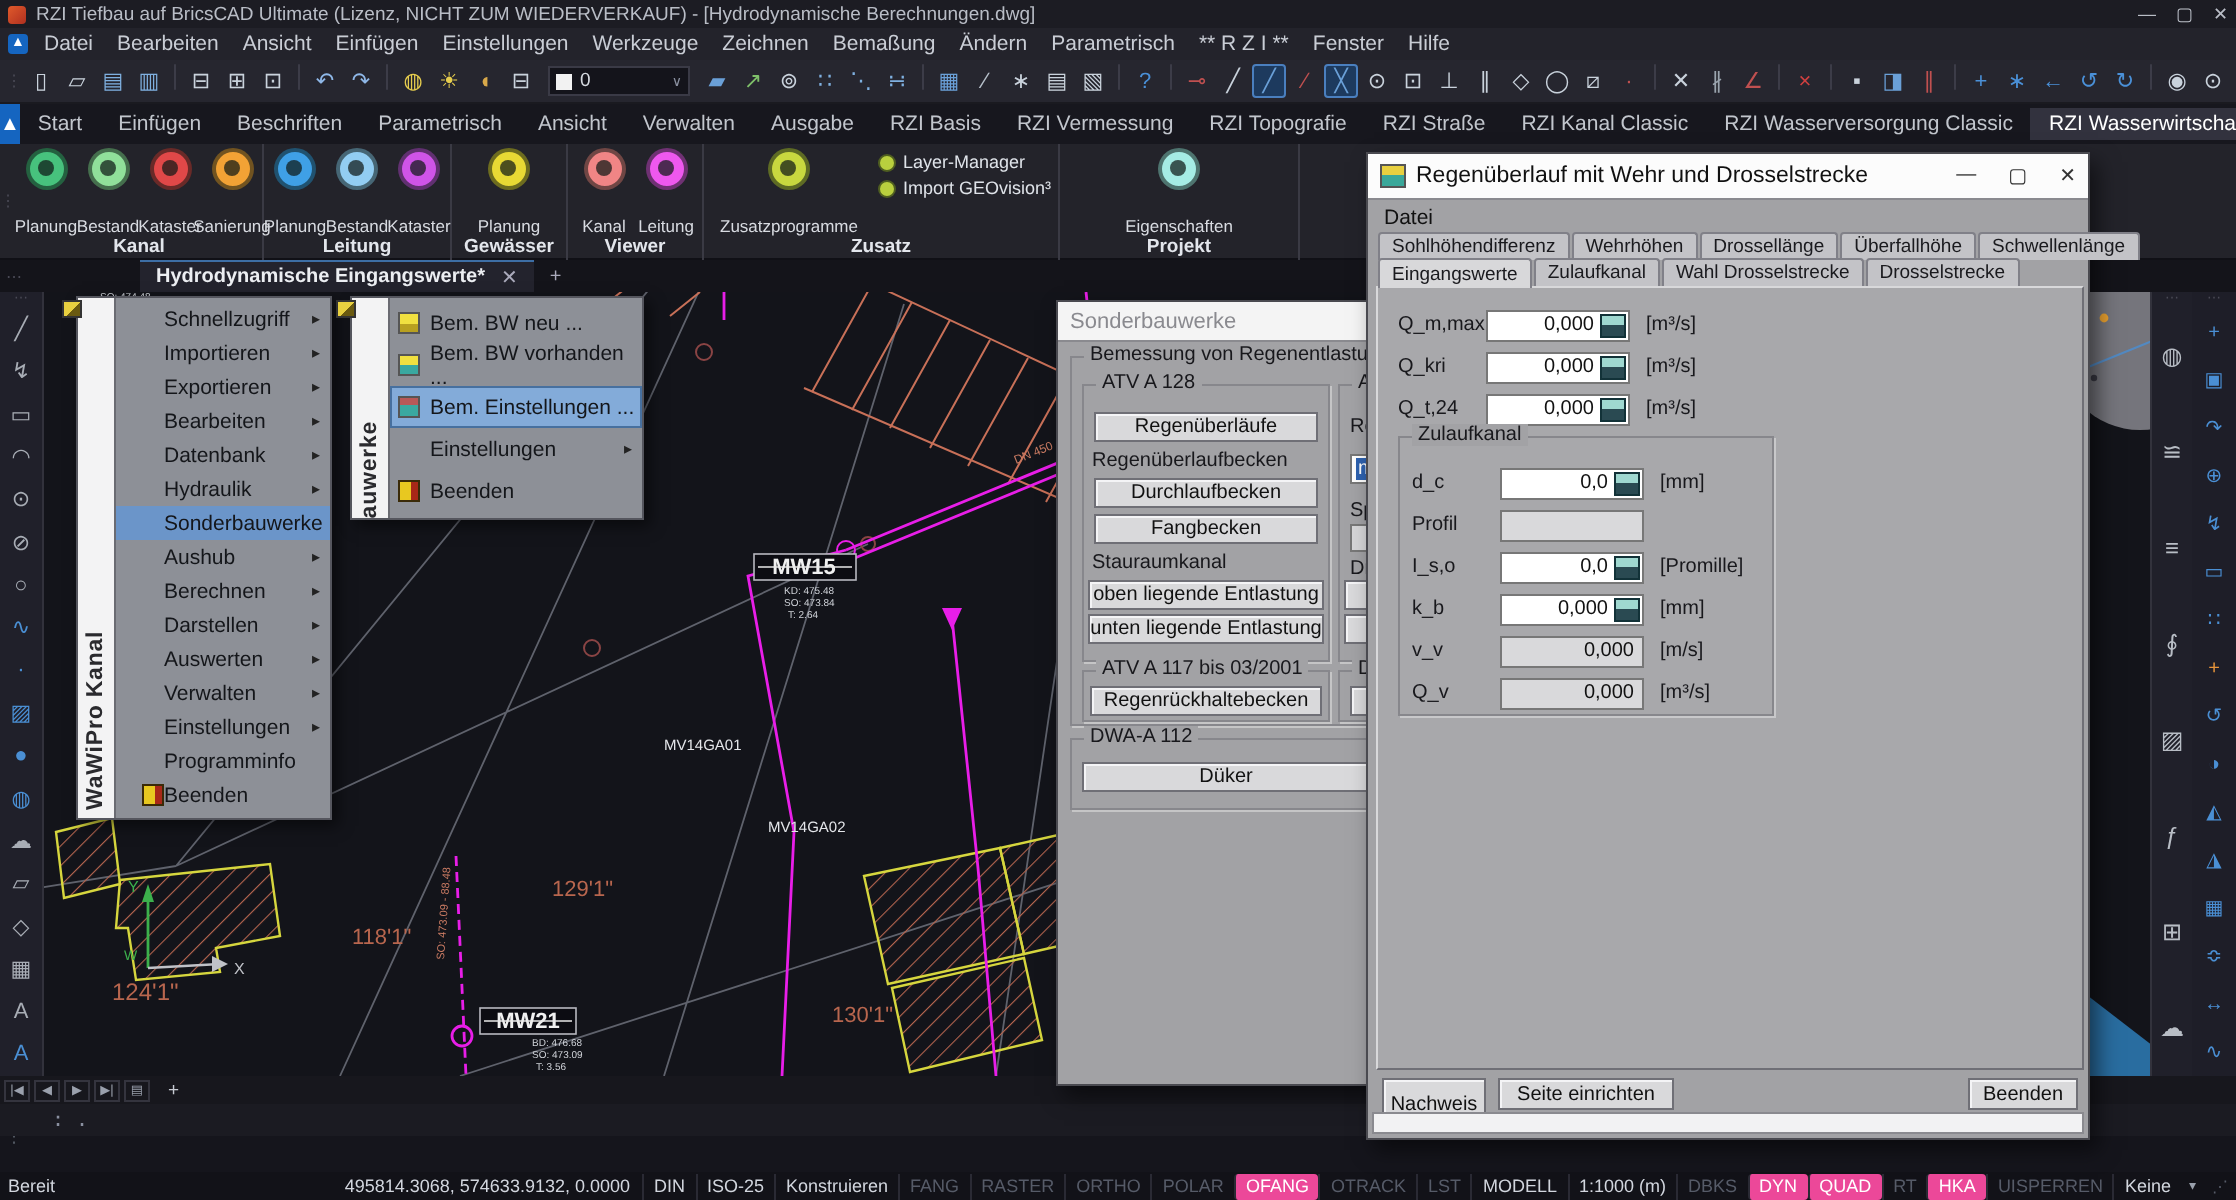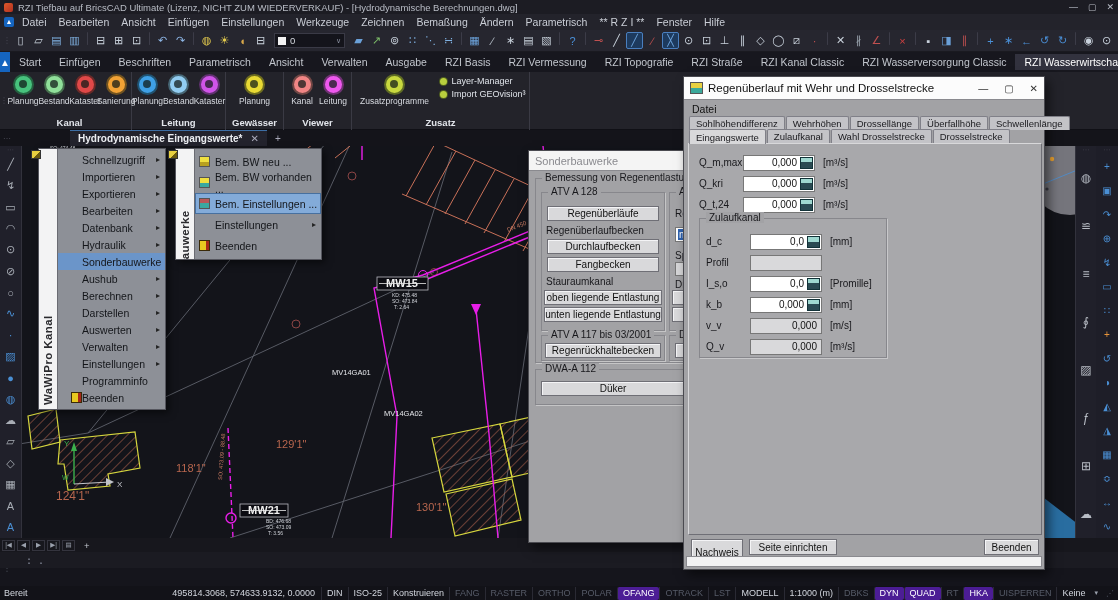--- a/index.html
+++ b/index.html
@@ -27,21 +27,21 @@
   .rtab{padding:2px 9px;cursor:default;white-space:nowrap}
   .rtab.f-active{background:#32323e;color:#fff}
   .rlogo{width:24px;height:20px;background:#1565c0;color:#fff;display:flex;align-items:center;justify-content:center;font-size:10px}
   .ribbonpanels{left:0;top:72px;width:1118px;height:58px;background:#23232a;display:flex;border-bottom:1px solid #101016}
   .rgrip{width:8px;color:#4a4a56;font-size:8px;display:flex;align-items:center;justify-content:center}
   .rpanel{height:58px;border-right:1px solid #3a3a44;display:flex;flex-direction:column}
   .ritems{flex:1;display:flex;align-items:flex-start;justify-content:center;gap:4px;padding-top:2px}
   .rit{display:flex;flex-direction:column;align-items:center;width:27px}
   .ricon{position:relative;width:21px;height:21px;border-radius:50%;border:2px solid rgba(8,18,14,.55)}
   .ricon i{position:absolute;left:4px;top:4px;width:8px;height:8px;border-radius:50%;background:rgba(15,25,22,.72)}
-  .rlbl{font-size:8.5px;color:#d8dbe1;margin-top:1px;white-space:nowrap}
+  .rlbl{font-size:8.5px;color:#d8dbe1;margin-top:13px;white-space:nowrap}
   .rtitle{height:13px;text-align:center;font-size:9.5px;font-weight:bold;color:#e3e6ec}
   .rlinks{display:flex;flex-direction:column;justify-content:flex-start;gap:3px;padding-top:4px}
   .rlink{display:flex;align-items:center;gap:3px;font-size:9px;color:#dfe3e9;white-space:nowrap}
   .rlink .dot{width:9px;height:9px;border-radius:50%;border:1px solid rgba(8,18,14,.6)}
   
   .doctabs{left:0;top:130px;width:1118px;height:16px;background:#14141a;display:flex;align-items:center;font-size:10px;color:#aeb2bb}
   .dgrip{width:14px;text-align:center;color:#4a4a56;font-size:8px}
   .dtab{height:16px;display:flex;align-items:center;gap:8px;background:#23232d;color:#eceef2;font-weight:bold;padding:0 8px;border-top:1px solid #3d6ea5}
   .dtab .x{font-weight:normal;color:#aab}
   .dplus{padding:0 8px;color:#aab}
@@ -56,21 +56,21 @@
   .mtab{padding:0 7px;height:14px;display:flex;align-items:center;white-space:nowrap}
   .mtab.f-active{background:#34343e;color:#fff;font-weight:bold}
   .cmdhist{left:0;top:552px;width:1118px;height:16px;background:#1b1b22;color:#8a90a0;font-family:"DejaVu Sans Mono",monospace;font-size:10px;display:flex;align-items:center;padding-left:26px}
   .cmdx{position:absolute;left:14px;top:552px;width:12px;height:16px;color:#c0c4cc;font-size:9px;text-align:center;line-height:16px}
   .cmdgrip{position:absolute;left:2px;top:552px;width:10px;height:34px;color:#555c66;font-size:9px;text-align:center;line-height:11px}
   .cmdprompt{left:0;top:568px;width:1118px;height:18px;background:#5a6067;color:#eceff2;font-family:"DejaVu Sans Mono",monospace;font-style:italic;font-size:11px;display:flex;align-items:center;padding-left:26px}
   .statusbar{left:0;top:586px;width:1118px;height:14px;background:#121218;display:flex;align-items:center;font-size:9px;color:#d2d6de;padding:0 4px;gap:0}
   .seg{padding:0 5px;border-left:1px solid #2a2a34;white-space:nowrap;line-height:13px}
   .seg.state-off{color:#565b68}
   .seg.state-on{color:#d2d6de}
-  .seg.state-active{color:#fff;background:#4c1d95;border-radius:2px}
+  .seg.state-active{color:#fff;background:#ec4899;border-radius:2px}
   .sleft{padding-right:10px}
   .scoords{margin-left:auto;padding:0 6px}
   .scaret{padding:0 4px;font-size:7px;color:#9aa0ac}
   .sgrip{color:#565b68;font-size:8px;padding-left:4px}
   
   .menu{position:absolute;background:#8d9097;border:1px solid #55565e;box-shadow:3px 3px 7px rgba(0,0,0,.5);z-index:30;overflow:hidden}
   .vstrip{position:absolute;left:0;top:0;bottom:0;width:19px;background:#f3f3f4;border-right:1px solid #6a6b72}
   .vtxt{position:absolute;left:3px;white-space:nowrap;font-weight:bold;font-size:11.5px;color:#2a2a2e;transform:rotate(-90deg);transform-origin:0 0;letter-spacing:.4px}
   .mitems{position:absolute;left:19px;right:0;top:2px}
   .mrow{position:relative;height:17px;display:flex;align-items:center;padding-left:13px;font-size:10.5px;color:#14161a;cursor:default}
@@ -345,20 +345,31 @@
               <span>Layer-Manager</span>
             </span>
             <span class="rlink">
               <span class="dot" style="background: rgb(185, 207, 62);"></span>
               <span>Import GEOvision³</span>
             </span>
           </div>
       </div>
       <div class="rtitle">Zusatz</div>
     </div>
+    <div class="rpanel" style="width:120px">
+      <div class="ritems">
+          <div class="rit" style="width:70px">
+            <span class="ricon" style="background: rgb(165, 236, 228);">
+              <i></i>
+            </span>
+            <span class="rlbl">Eigenschaften</span>
+          </div>
+        </div>
+      <div class="rtitle">Projekt</div>
+    </div>
   </div>
 
   <div class="abs doctabs">
     <span class="dgrip">⋯</span>
     <span style="width:56px"></span>
     <span class="dtab">
       <span>Hydrodynamische Eingangswerte*</span>
       <span class="x">✕</span>
     </span>
     <span class="dplus">+</span>

